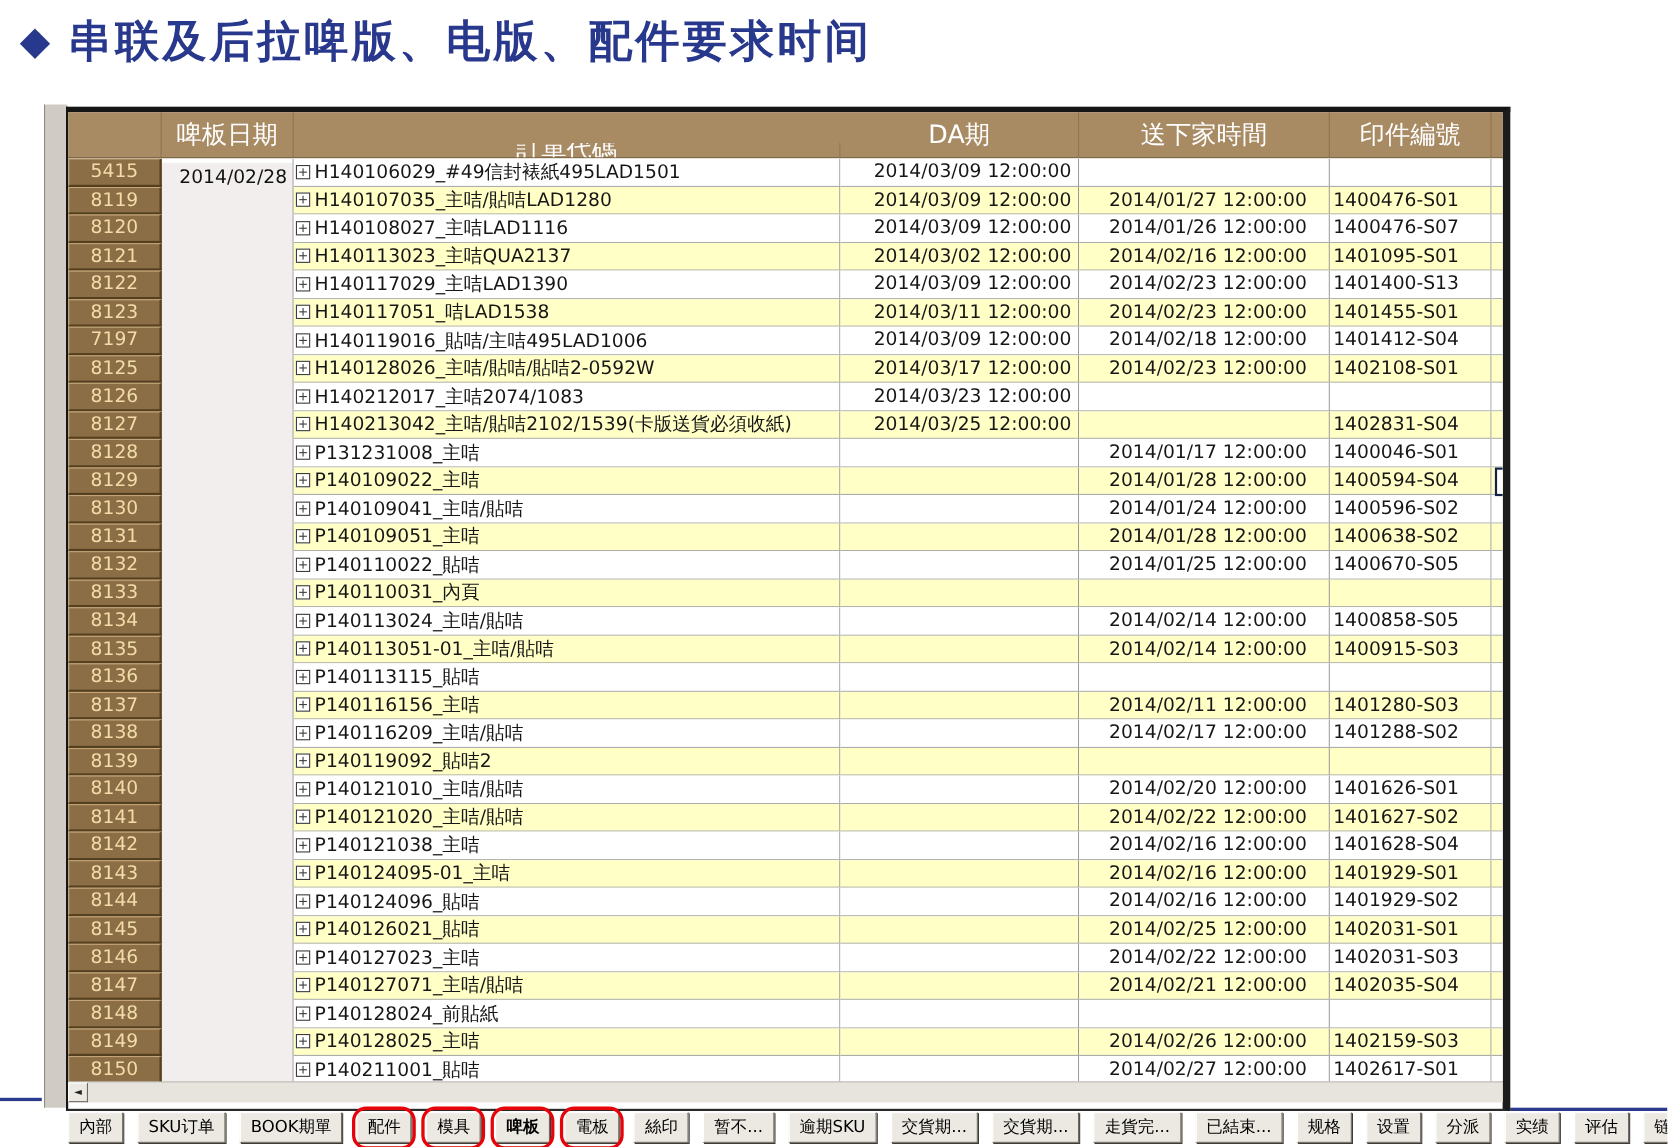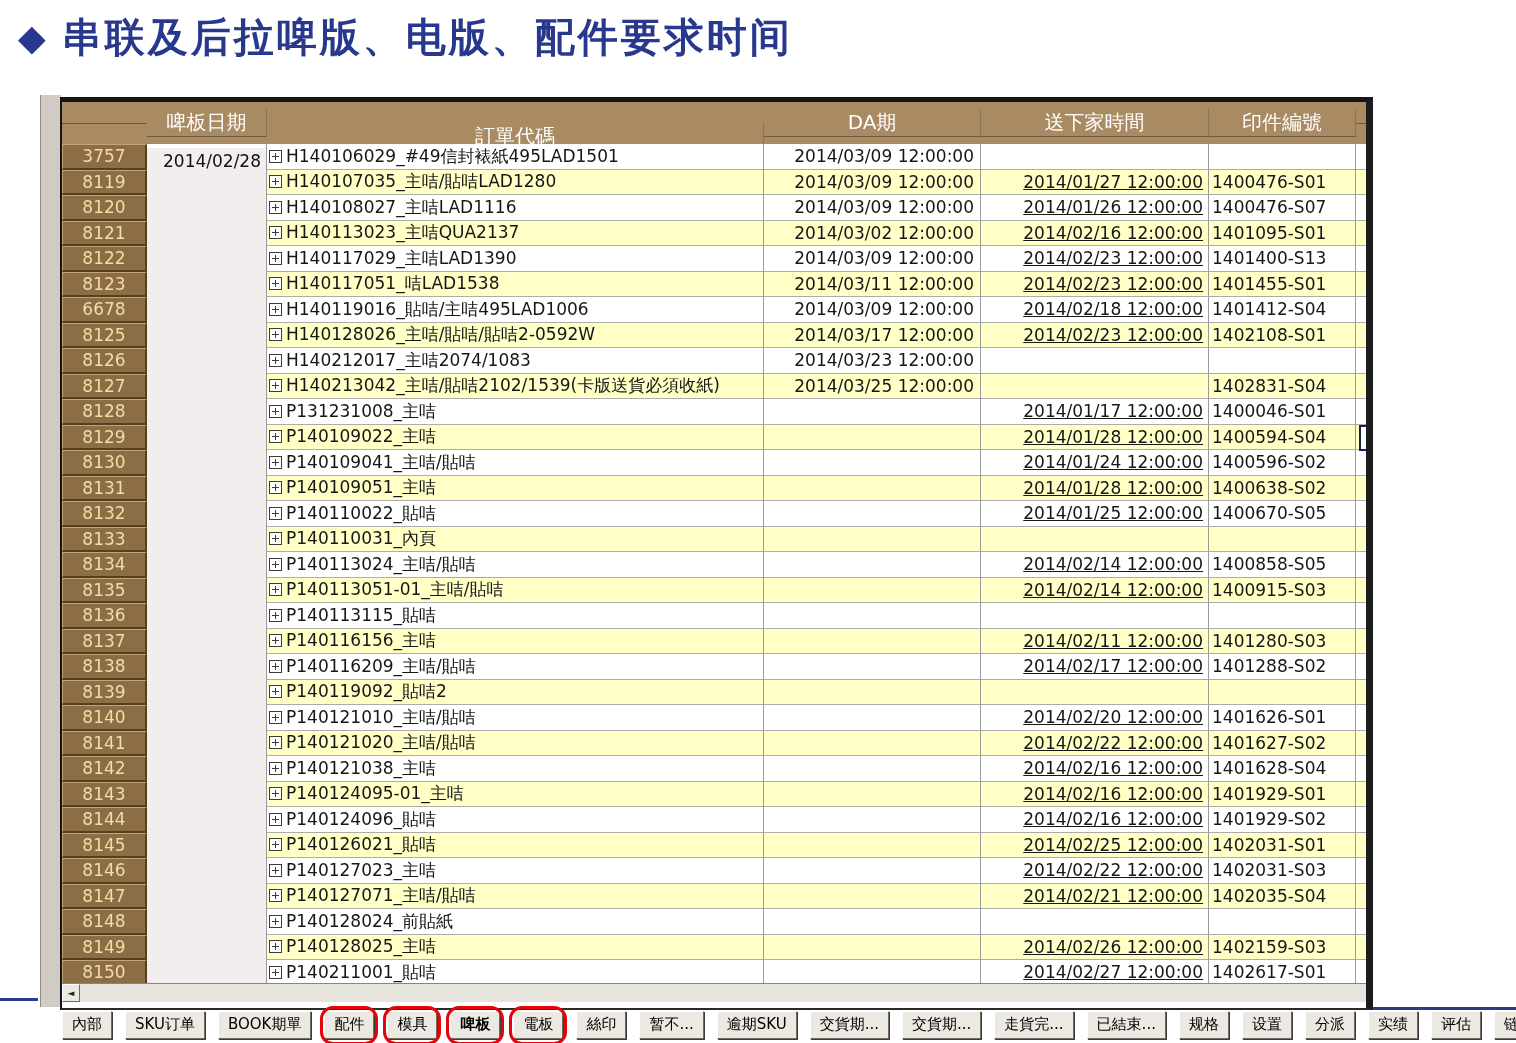--- a/index.html
+++ b/index.html
@@ -19,21 +19,21 @@
 
   
   .left-strip{position:absolute;left:40px;top:95px;width:20px;height:912px;
               background:#D0CCC5;border-left:1px solid #908C84;}
   .gridwin{position:absolute;left:60px;top:97px;width:1304px;height:906px;
            border-top:5px solid #151515;border-left:2px solid #151515;
            border-right:7px solid #1c1c1c;border-bottom:2px solid #2a2a2a;
            background:#fff;box-sizing:content-box;}
 
   
-  .ghead{display:flex;height:42px;background:#A88A63;color:#fff;font-size:20px;align-items:center;}
+  .ghead{display:flex;height:42px;background:#A88A63;color:#fff;font-size:23px;}
   .ghead .hcell{display:flex;align-items:center;justify-content:center;
                 border-right:1px solid #8F7550;box-sizing:border-box;
                 border-bottom:1px solid #6B5A40;white-space:nowrap;overflow:hidden;}
   .hc-rowhead{width:85px;}.hc-date{width:120px;}.hc-order{width:497px;margin-top:28px;}
   .hc-da{width:217px;}.hc-send{width:228px;}.hc-print{width:147px;}.hc-part{flex:1;border-right:none!important;}
 
   
   .gbody{position:relative;height:839px;overflow:hidden;background:#fff;}
   .merged-date{position:absolute;left:85px;top:4px;width:120px;height:100%;
                background:#F2EEED;color:#111;font-size:17px;text-align:right;
@@ -41,21 +41,21 @@
   .grow{display:flex;height:25.5px;position:relative;z-index:1;font-size:17px;color:#161616;}
   .gcell{box-sizing:border-box;border-bottom:1px solid #ACACAC;border-right:1px solid #9A9A9A;
          display:flex;align-items:center;overflow:hidden;white-space:nowrap;}
   .c-rowhead{width:85px;background:#8C6E46;color:#F2DCA8;justify-content:center;
              border-top:1px solid #C3A377;border-left:1px solid #C3A377;
              border-right:2px solid #54401F;border-bottom:2px solid #54401F;
              font-size:17px;}
   .c-datespacer{width:120px;background:transparent;border-bottom:none;}
   .c-order{width:497px;padding-left:2px;gap:2px;}
   .c-da{width:217px;justify-content:flex-end;padding-right:6px;}
-  .c-send{width:228px;justify-content:flex-end;padding-right:5px;text-decoration:underline;}
+  .c-send{width:228px;justify-content:flex-end;padding-right:20px;}
   .c-print{width:147px;padding-left:3px;text-align:center;}
   .c-part{flex:1;border-right:none;}
   .grow.yellow .gcell:not(.c-rowhead):not(.c-datespacer){background:#FFFFC6;}
   .grow.white  .gcell:not(.c-rowhead):not(.c-datespacer){background:#FFFFFF;}
 
   .xicon{flex:0 0 auto;width:11px;height:11px;border:1px solid #3c3c3c;
          background:linear-gradient(#3c3c3c,#3c3c3c) center/7px 1px no-repeat,
                     linear-gradient(#3c3c3c,#3c3c3c) center/1px 7px no-repeat,#fff;
          margin-right:2px;}
 
@@ -102,21 +102,21 @@
       <div class="hcell hc-da">DA期</div>
       <div class="hcell hc-send">送下家時間</div>
       <div class="hcell hc-print">印件編號</div>
       <div class="hcell hc-part"></div>
     </div>
 
     <div class="gbody">
       <div class="merged-date">2014/02/28</div>
 
       <div class="grow white">
-          <div class="gcell c-rowhead">3757</div>
+          <div class="gcell c-rowhead">5415</div>
           <div class="gcell c-datespacer"></div>
           <div class="gcell c-order">
             <span class="xicon"></span>
             <span>H140106029_#49信封裱紙495LAD1501</span>
           </div>
           <div class="gcell c-da">2014/03/09 12:00:00</div>
           <div class="gcell c-send"></div>
           <div class="gcell c-print"></div>
           <div class="gcell c-part"></div>
         </div>
@@ -174,21 +174,21 @@
           <div class="gcell c-order">
             <span class="xicon"></span>
             <span>H140117051_咭LAD1538</span>
           </div>
           <div class="gcell c-da">2014/03/11 12:00:00</div>
           <div class="gcell c-send">2014/02/23 12:00:00</div>
           <div class="gcell c-print">1401455-S01</div>
           <div class="gcell c-part"></div>
         </div>
         <div class="grow white">
-          <div class="gcell c-rowhead">6678</div>
+          <div class="gcell c-rowhead">7197</div>
           <div class="gcell c-datespacer"></div>
           <div class="gcell c-order">
             <span class="xicon"></span>
             <span>H140119016_貼咭/主咭495LAD1006</span>
           </div>
           <div class="gcell c-da">2014/03/09 12:00:00</div>
           <div class="gcell c-send">2014/02/18 12:00:00</div>
           <div class="gcell c-print">1401412-S04</div>
           <div class="gcell c-part"></div>
         </div>

